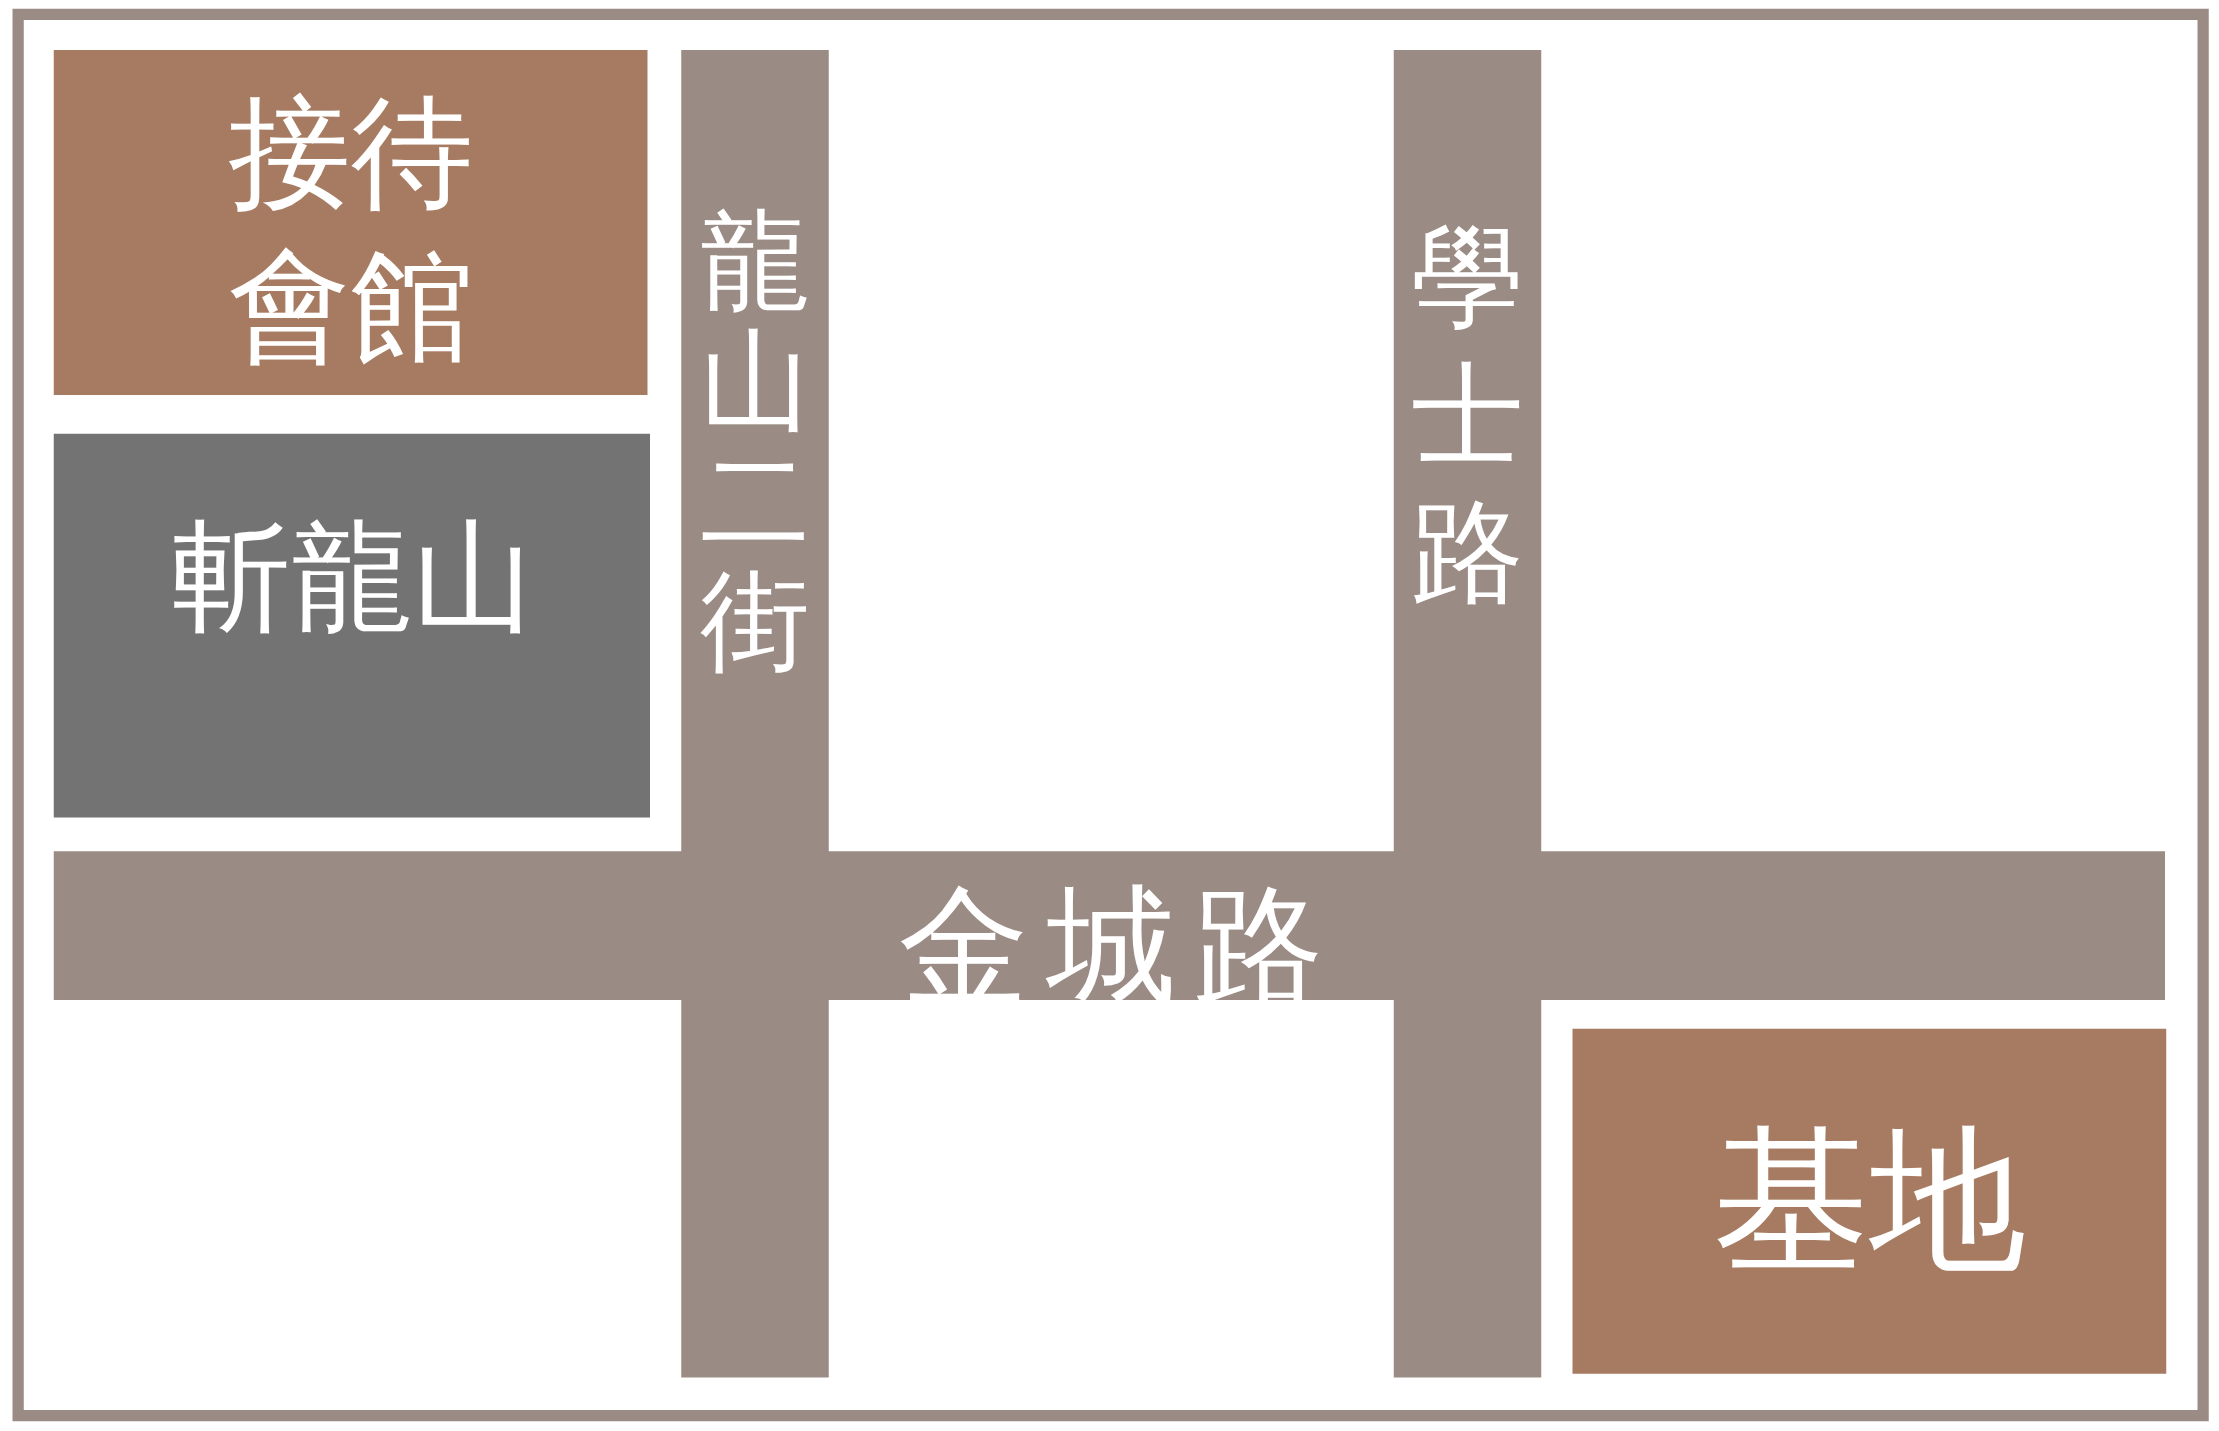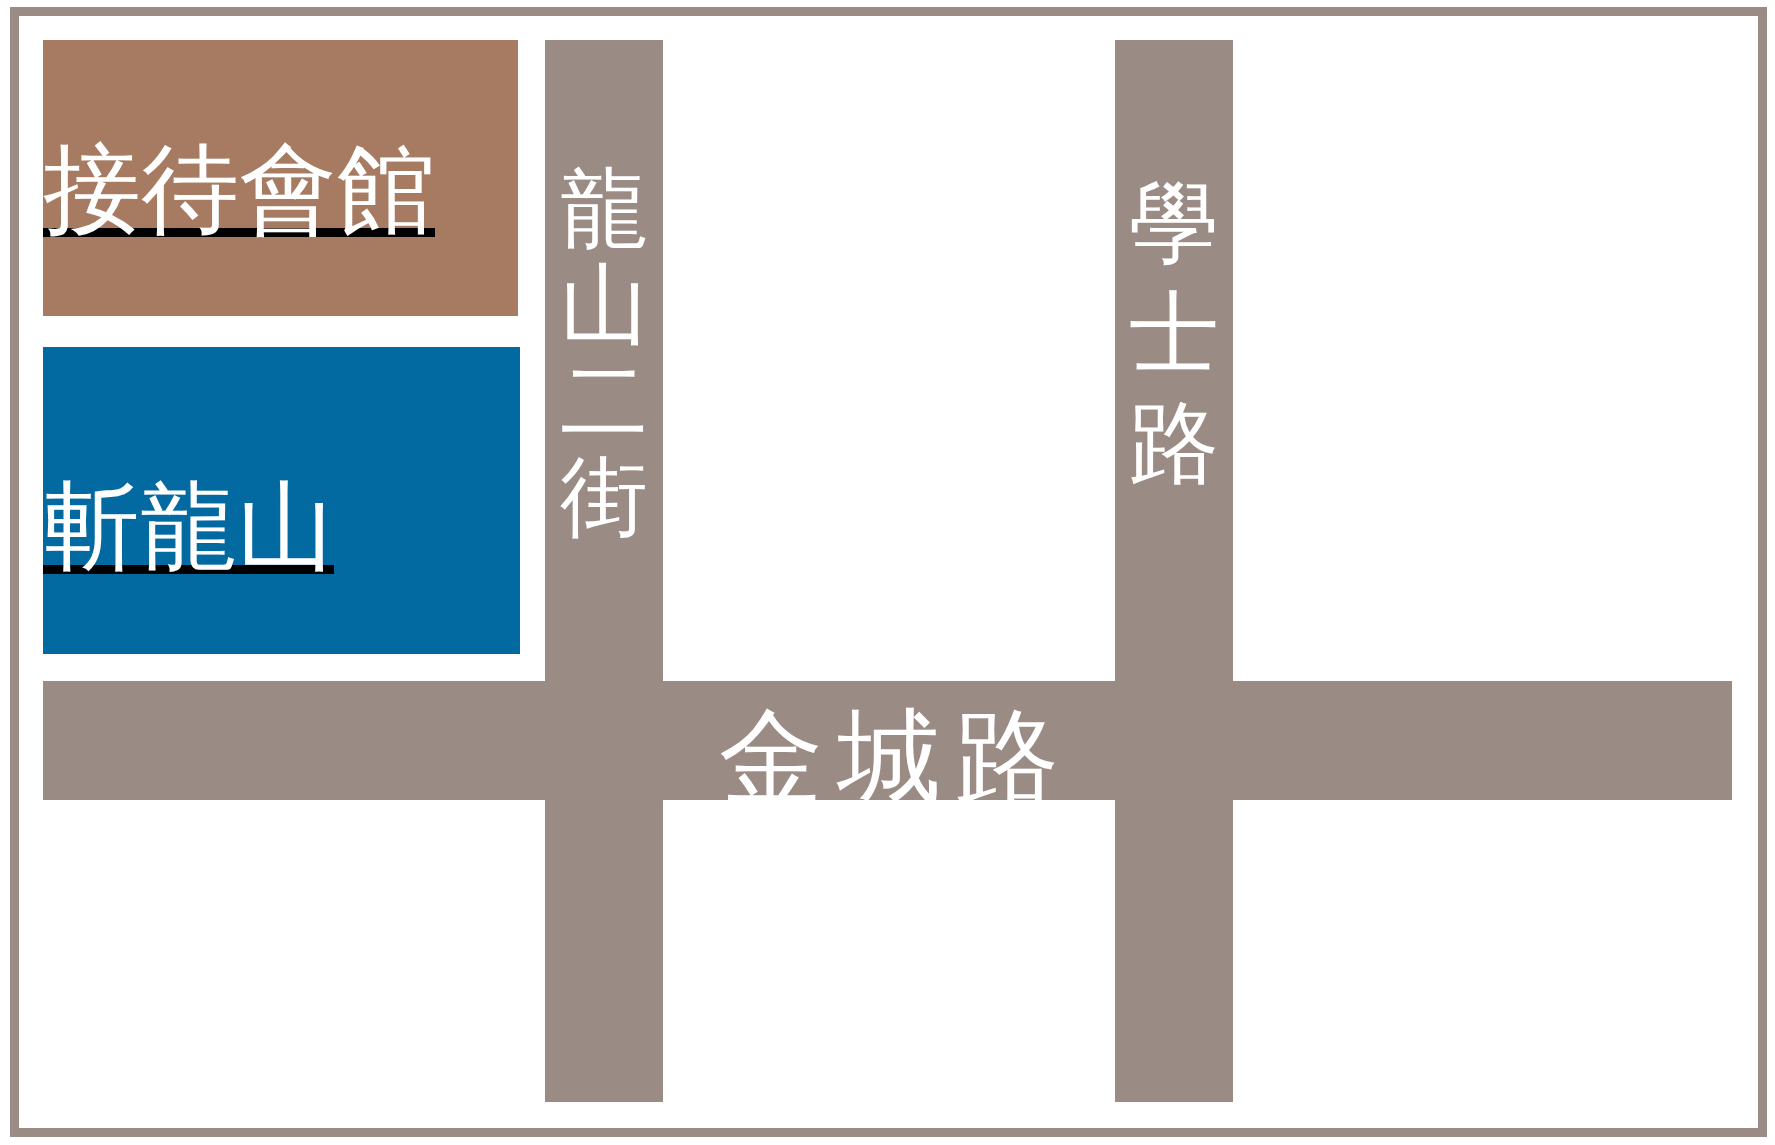--- a/index.html
+++ b/index.html
@@ -23,32 +23,31 @@
   }
   
   .road { position: absolute; background: #9a8b84; }
   .road-v-left  { left: 545px;  top: 40px;  width: 118px;  height: 1062px; }
   .road-v-right { left: 1115px; top: 40px;  width: 118px;  height: 1062px; }
   .road-h       { left: 43px;   top: 681px; width: 1689px; height: 119px; }
 
   
   .block {
     position: absolute;
-    display: flex; flex-direction: row;
+    display: flex; flex-direction: column;
     align-items: center;
-    text-decoration: underline;
   }
   .block-reception {
     left: 43px; top: 40px; width: 475px; height: 276px;
     background: #a67b62;
     padding-top: 22px;
   }
   .block-park {
     left: 43px; top: 347px; width: 477px; height: 307px;
-    background: #0369a1;
+    background: #737373;
     padding-top: 52px;
   }
   .block-site {
     left: 1258px; top: 823px; width: 475px; height: 276px;
     background: #a67b62;
     justify-content: center;
   }
 
   
   .lbl { color: #ffffff; font-weight: 500; white-space: nowrap; }
@@ -109,14 +108,17 @@
 
   <div class="block block-reception">
     <div class="lbl">接待</div>
     <div class="lbl">會館</div>
   </div>
 
   <div class="block block-park">
     <div class="lbl">斬龍山</div>
   </div>
 
+  <div class="block block-site">
+    <div class="lbl">基地</div>
+  </div>
 
 </div>
 
 </body></html>

